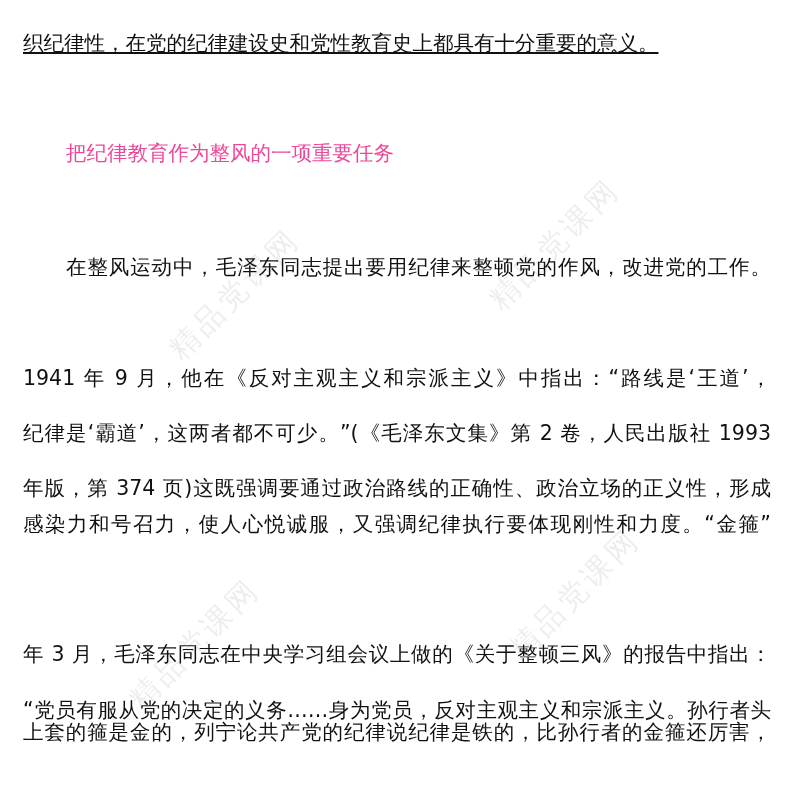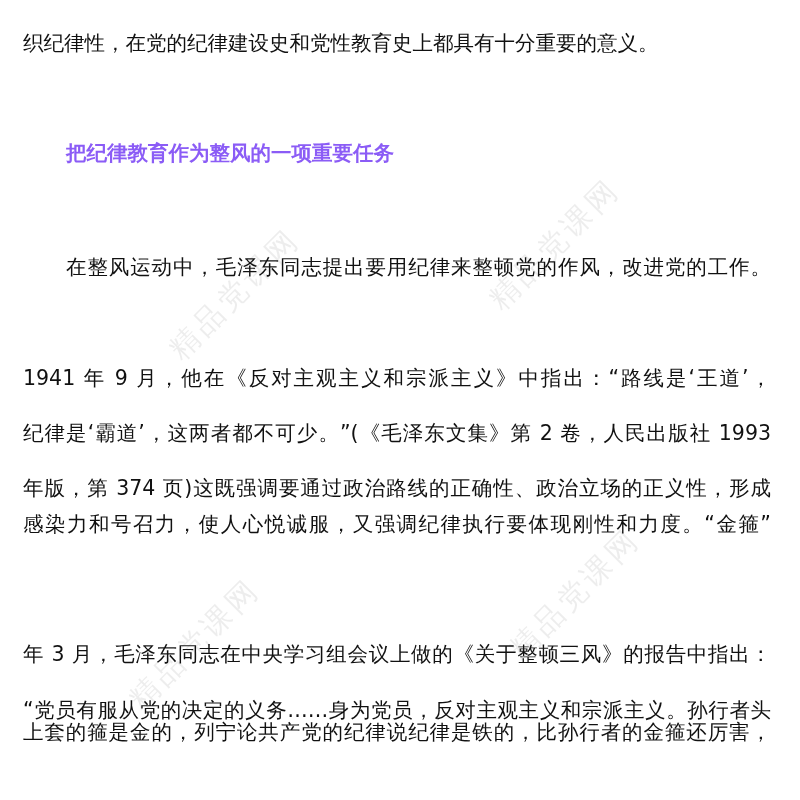--- a/index.html
+++ b/index.html
@@ -27,34 +27,35 @@
     height: 30px;
     line-height: 30px;
     font-size: 20.5px;
     white-space: nowrap;
     text-align: justify;
     text-align-last: justify;
     letter-spacing: 0px;
   }
   .line.last {
     text-align-last: left;
+    text-decoration: underline;
   }
   .line.indent {
     left: 66px;
     width: 705px;
   }
   .heading {
     position: absolute;
     left: 66px;
     height: 30px;
     line-height: 30px;
     font-size: 20.5px;
-    font-weight: bold;
+    font-weight: normal;
     white-space: nowrap;
-    color: #8b5cf6;
+    color: #ec4899;
   }
   .watermark {
     position: absolute;
     font-size: 30px;
     color: rgba(0,0,0,0.07);
     transform: rotate(-45deg);
     transform-origin: left top;
     white-space: nowrap;
     letter-spacing: 4px;
     pointer-events: none;

